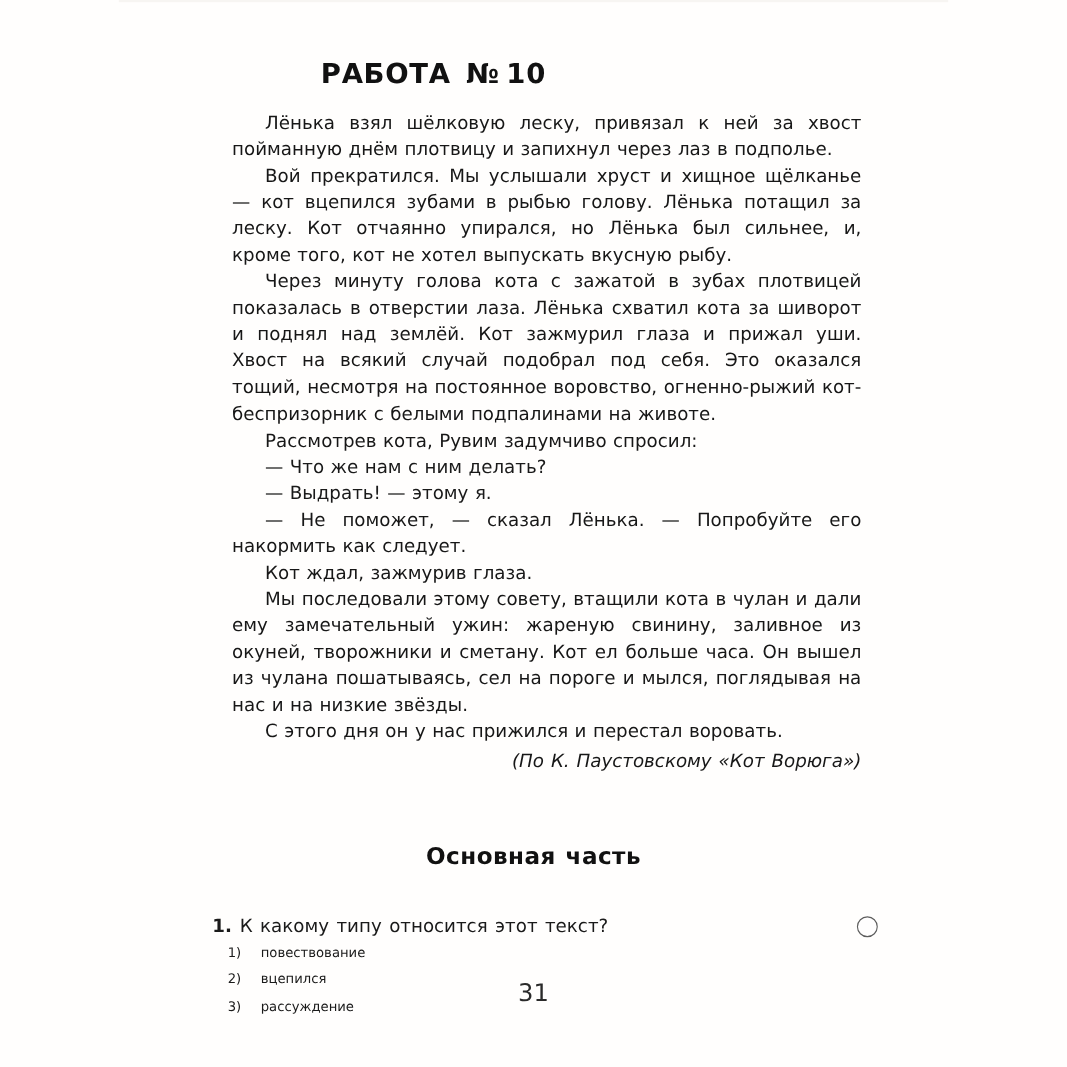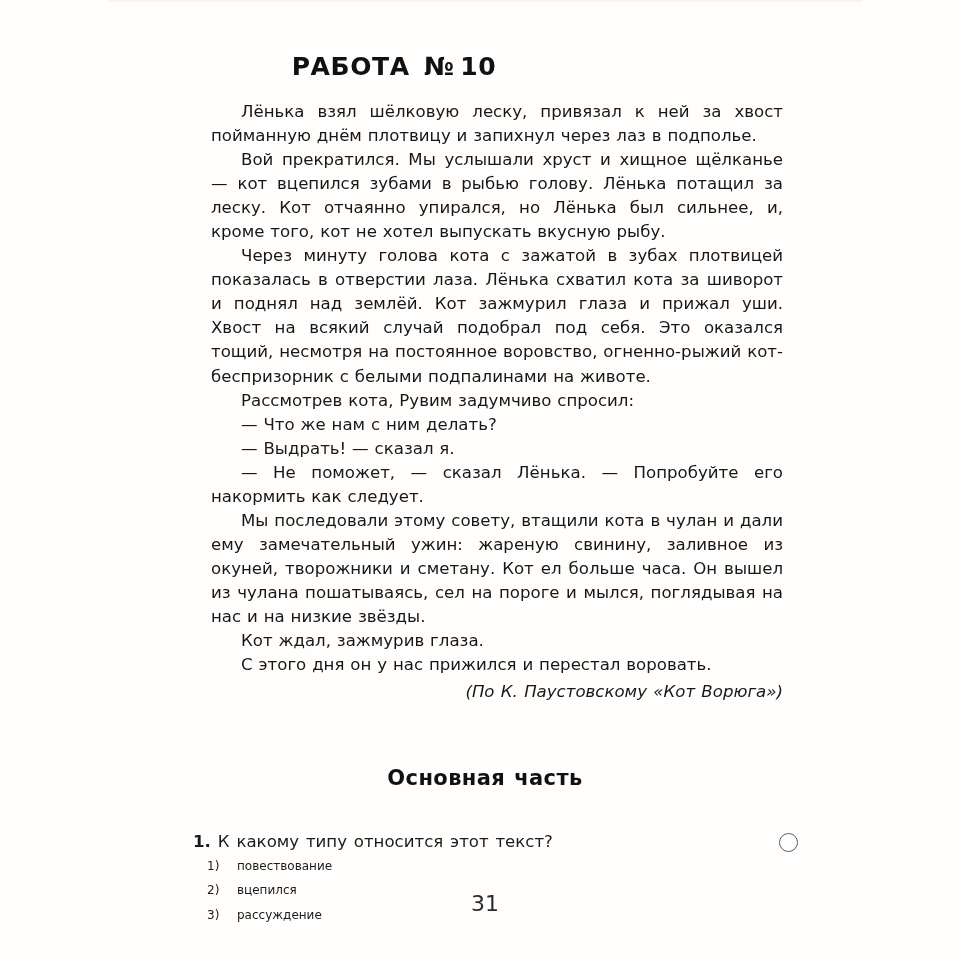--- a/index.html
+++ b/index.html
@@ -163,24 +163,24 @@
   <div class="work-title">
     <span>РАБОТА</span><span class="num-sign">№</span><span>10</span>
   </div>
 
   <div class="story">
     <p class="para">Лёнька взял шёлковую леску, привязал к ней за хвост пойманную днём плотвицу и запихнул через лаз в подполье.</p>
     <p class="para">Вой прекратился. Мы услышали хруст и хищное щёлканье — кот вцепился зубами в рыбью голову. Лёнька потащил за леску. Кот отчаянно упирался, но Лёнька был сильнее, и, кроме того, кот не хотел выпускать вкусную рыбу.</p>
     <p class="para">Через минуту голова кота с зажатой в зубах плотвицей показалась в отверстии лаза. Лёнька схватил кота за шиворот и поднял над землёй. Кот зажмурил глаза и прижал уши. Хвост на всякий случай подобрал под себя. Это оказался тощий, несмотря на постоянное воровство, огненно-рыжий кот-беспризорник с белыми подпалинами на животе.</p>
     <p class="para">Рассмотрев кота, Рувим задумчиво спросил:</p>
     <p class="dash-line">— Что же нам с ним делать?</p>
-    <p class="dash-line">— Выдрать! — сказал я.</p>
+    <p class="dash-line">— Выдрать! — этому я.</p>
     <p class="para">— Не поможет, — сказал Лёнька. — Попробуйте его накормить как следует.</p>
+    <p class="para">Кот ждал, зажмурив глаза.</p>
     <p class="para">Мы последовали этому совету, втащили кота в чулан и дали ему замечательный ужин: жареную свинину, заливное из окуней, творожники и сметану. Кот ел больше часа. Он вышел из чулана пошатываясь, сел на пороге и мылся, поглядывая на нас и на низкие звёзды.</p>
-    <p class="para">Кот ждал, зажмурив глаза.</p>
     <p class="para">С этого дня он у нас прижился и перестал воровать.</p>
     <p class="attribution">(По К. Паустовскому «Кот Ворюга»)</p>
   </div>
 
   <div class="section-title">
     <span>Основная</span><span class="word-gap"></span><span>часть</span>
   </div>
 
   <div class="questions">
     <div class="question-block">

